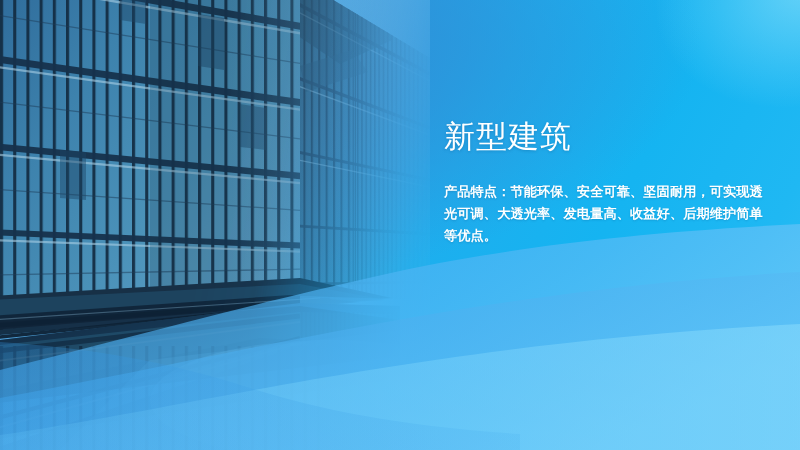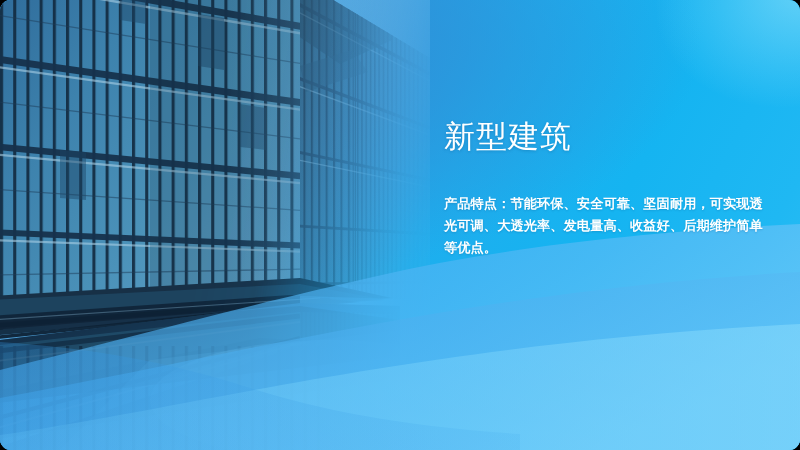--- a/index.html
+++ b/index.html
@@ -7,21 +7,20 @@
     padding: 0;
     background: #000;
   }
   #banner {
     position: relative;
     width: 800px;
     height: 450px;
     overflow: hidden;
     font-family: "Liberation Sans", "DejaVu Sans", sans-serif;
     background: #18a7e8;
-    border-radius: 11px;
   }
 
   
   .bg-gradient {
     position: absolute;
     inset: 0;
     background:
       radial-gradient(120% 95% at 18% 10%, #2e8fd6 0%, #2e8fd6 18%, rgba(46,143,214,0) 58%),
       linear-gradient(118deg,
         #3f93d8 0%,
@@ -90,21 +89,21 @@
   .headline {
     color: #ffffff;
     font-size: 31px;
     line-height: 41px;
     letter-spacing: 1px;
     font-weight: 400;
     text-shadow: 0 1px 3px rgba(12,70,120,0.28);
     white-space: nowrap;
   }
   .subcopy {
-    margin-top: 36px;
+    margin-top: 24px;
     color: #ffffff;
     font-size: 13.2px;
     line-height: 22px;
     font-weight: 700;
     letter-spacing: 0.1px;
     text-shadow: 0 1px 2px rgba(12,70,120,0.22);
   }
 </style>
 </head>
 <body>

